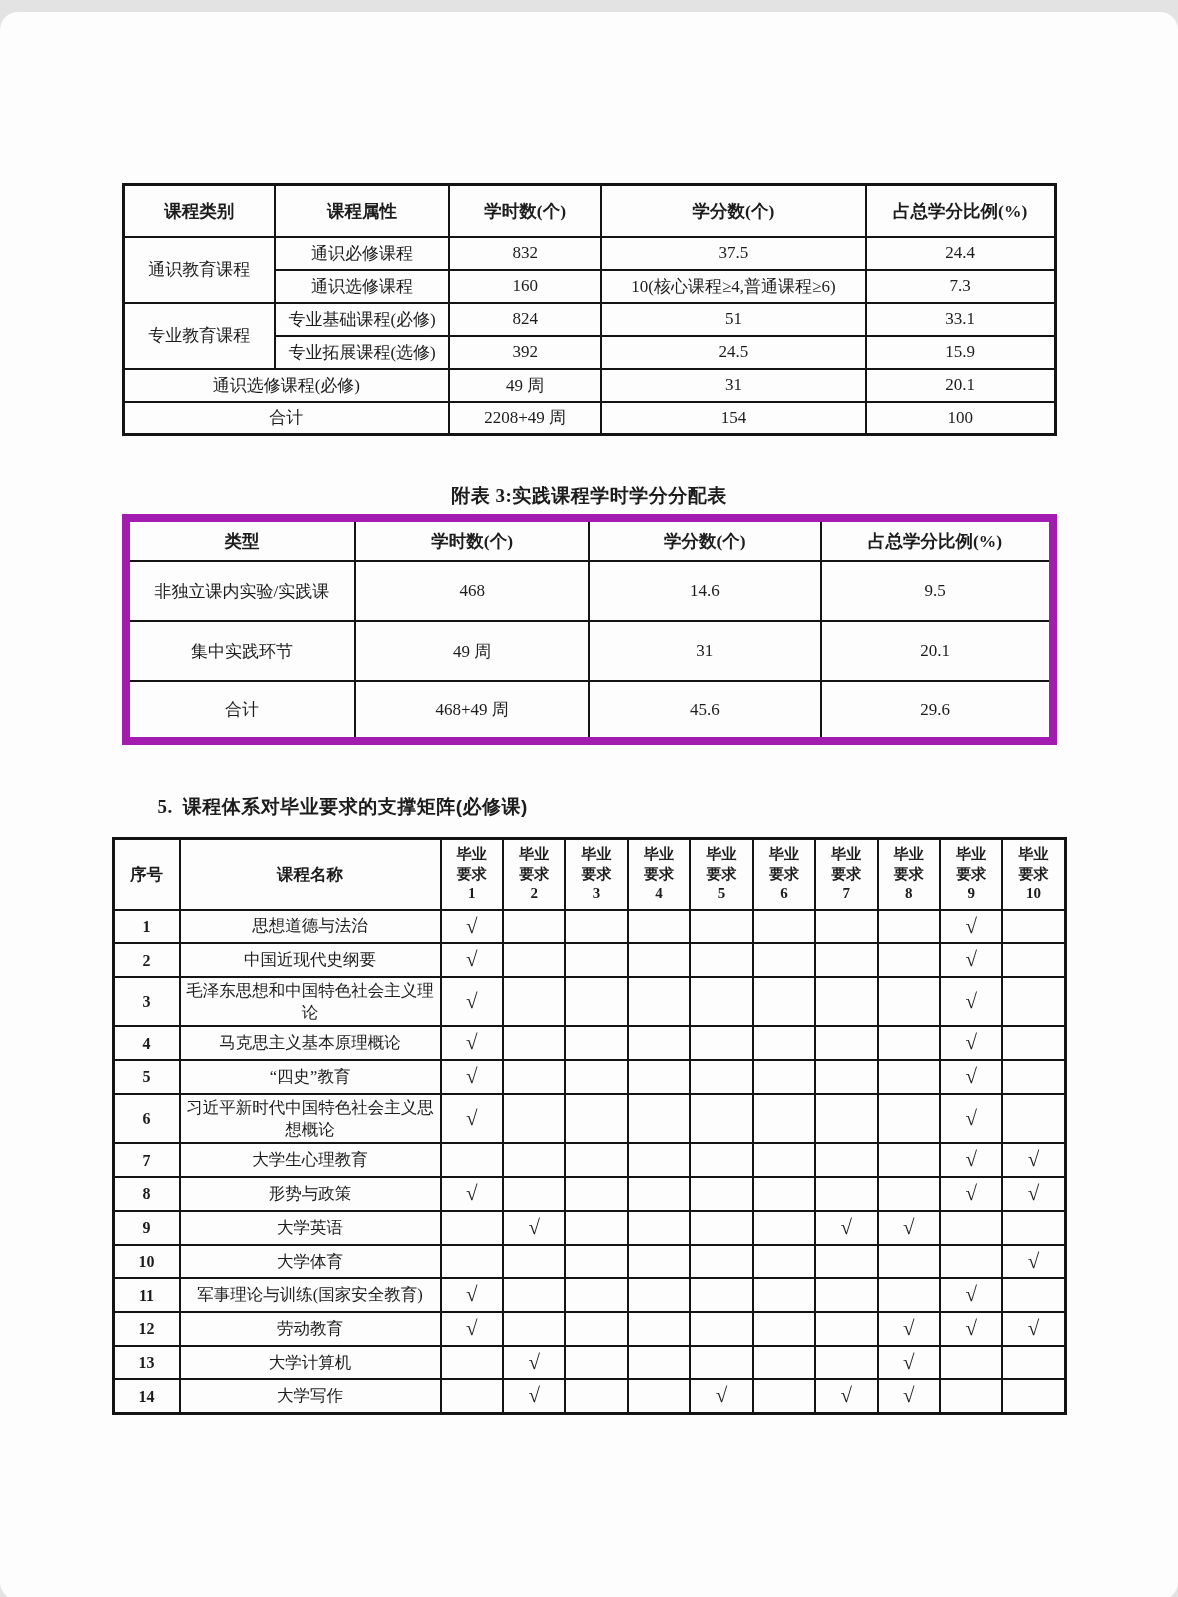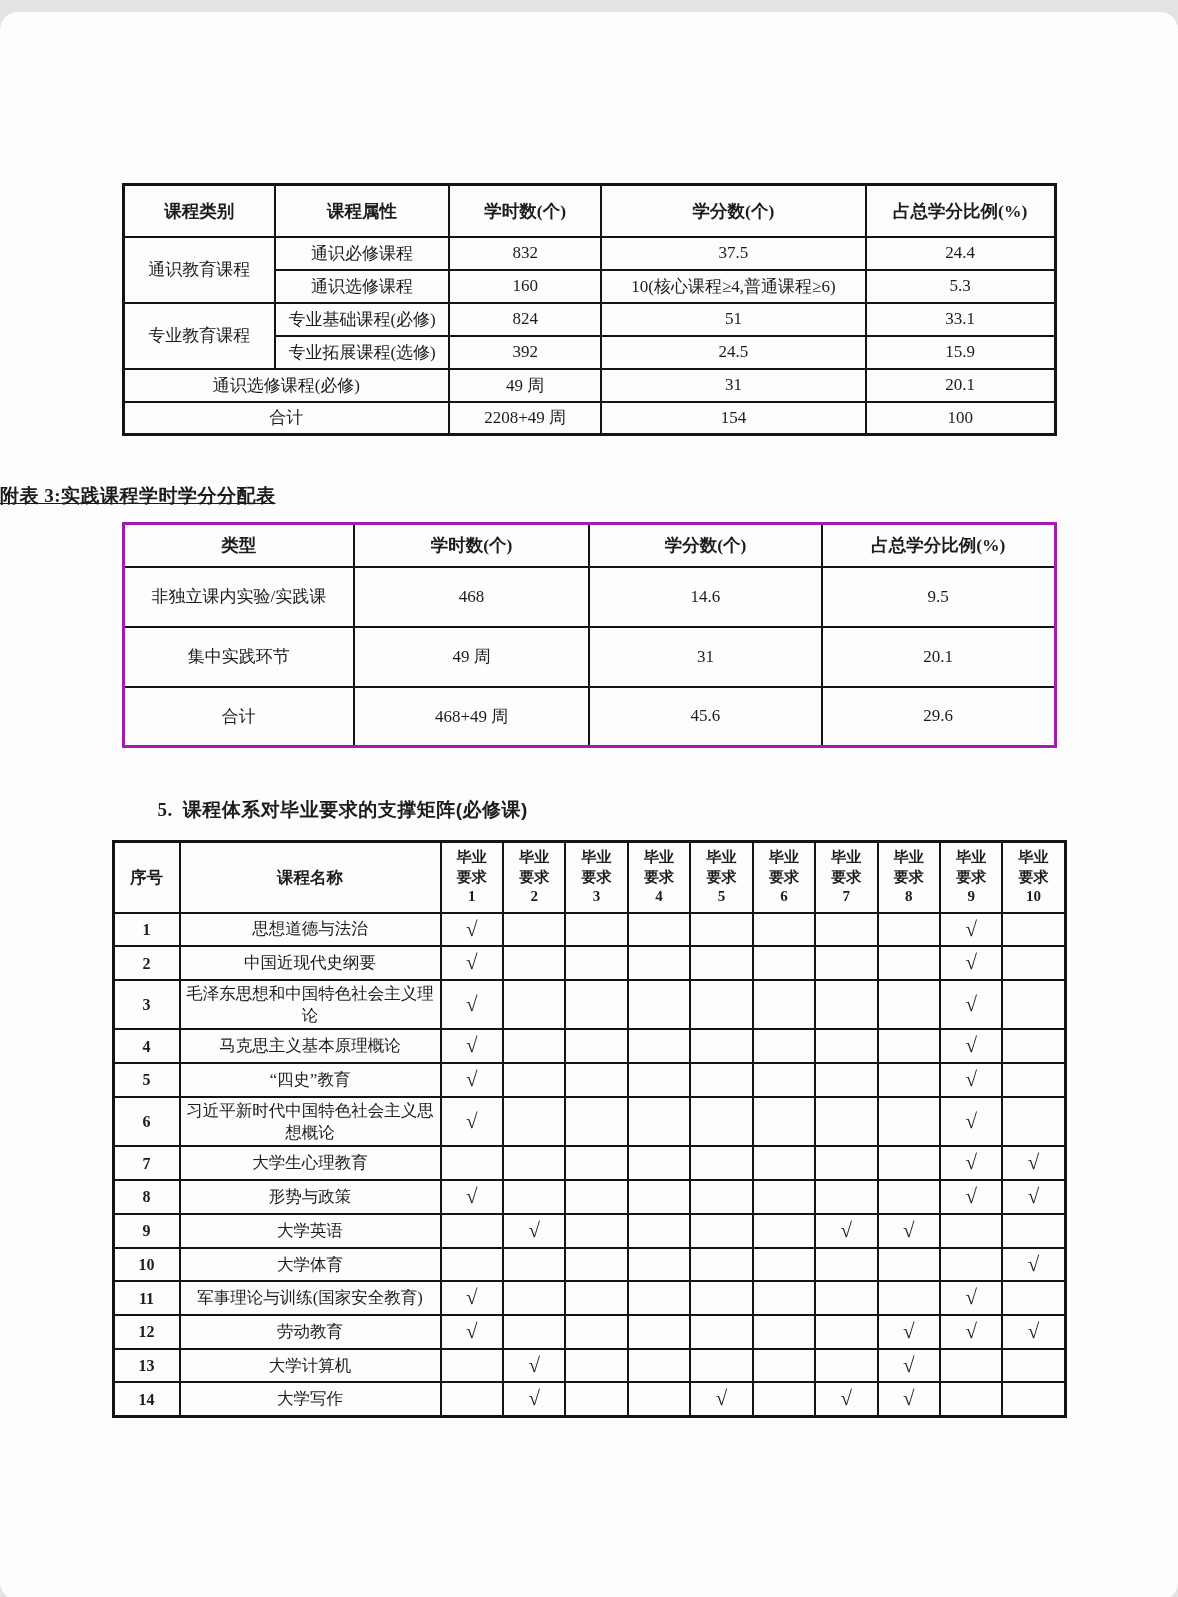--- a/index.html
+++ b/index.html
@@ -31,27 +31,27 @@
   }
   th { font-weight: bold; }
 
   
   .t1 { width: 935px; margin: 0 auto; border: 3px solid #141414; }
   .t1 th { height: 52px; font-size: 17.5px; }
   .t1 td { height: 33px; font-size: 17px; }
 
   
   .t2-title {
+    text-align: center;
     font-weight: bold;
     font-size: 19px;
-    margin: 47px 0 13px 0;
+    margin: 47px 0 5px 0;
     letter-spacing: 0.5px;
-    text-decoration: underline;
   }
-  .t2 { width: 935px; margin: 0 auto; border: 3px solid #a21caf; }
+  .t2 { width: 935px; margin: 0 auto; border: 8px solid #a21caf; }
   .t2 th { height: 43px; font-size: 17.5px; }
   .t2 td { height: 60px; font-size: 17px; }
 
   
   .s5-title {
     width: 955px;
     margin: 49px auto 17px auto;
     padding-left: 46px;
     font-weight: bold;
     font-size: 19px;
@@ -95,21 +95,21 @@
           <td rowspan="2">通识教育课程</td>
           <td>通识必修课程</td>
           <td>832</td>
           <td>37.5</td>
           <td>24.4</td>
         </tr>
         <tr>
           <td>通识选修课程</td>
           <td>160</td>
           <td>10(核心课程≥4,普通课程≥6)</td>
-          <td>5.3</td>
+          <td>7.3</td>
         </tr>
         <tr>
           <td rowspan="2">专业教育课程</td>
           <td>专业基础课程(必修)</td>
           <td>824</td>
           <td>51</td>
           <td>33.1</td>
         </tr>
         <tr>
           <td>专业拓展课程(选修)</td>

